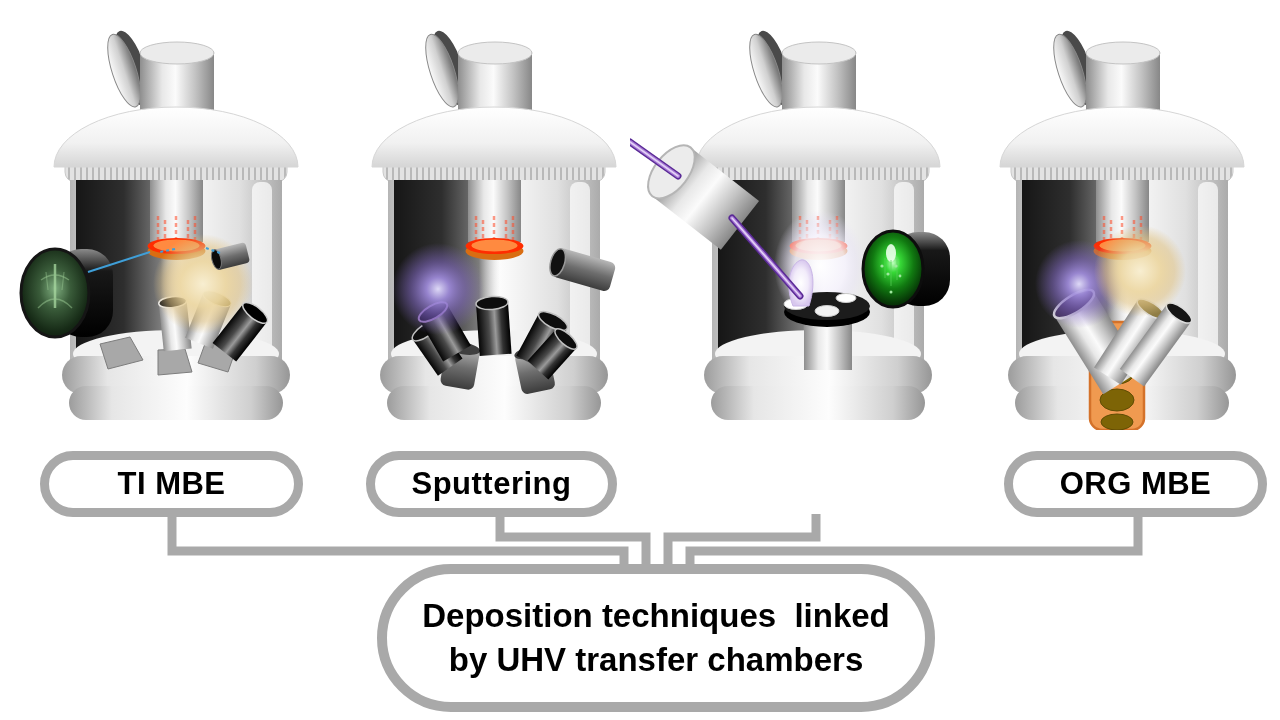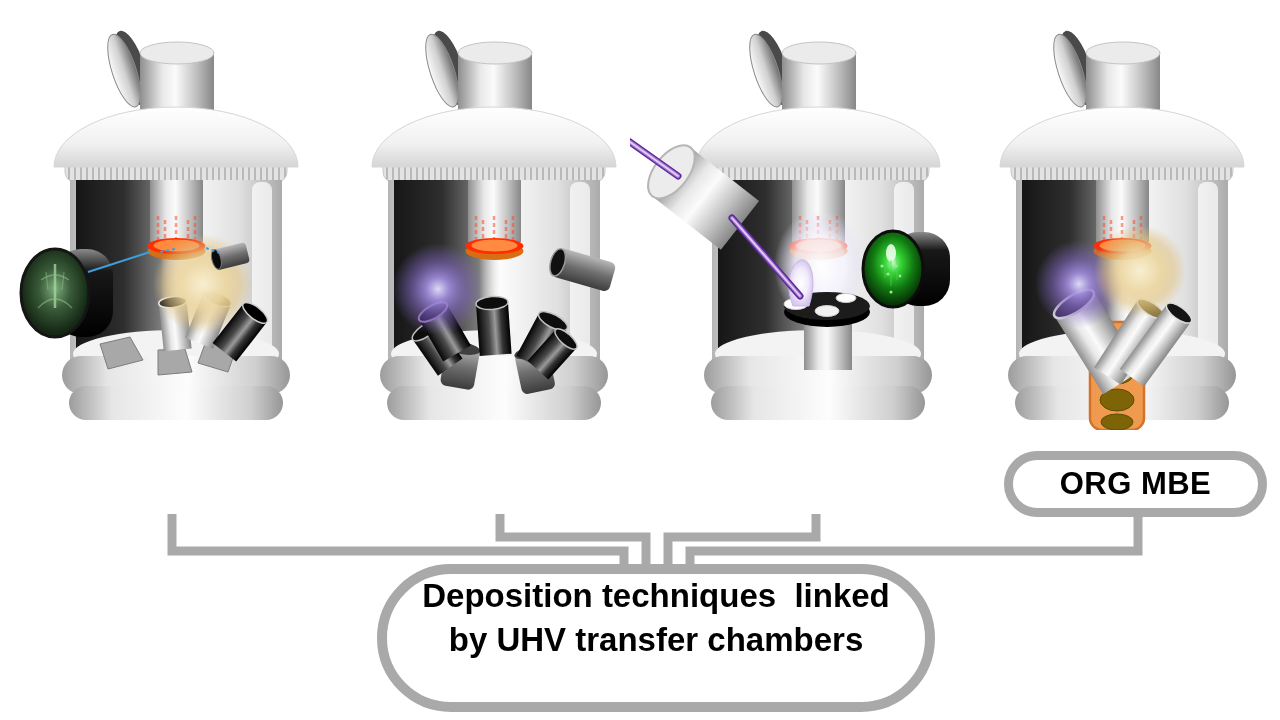--- a/index.html
+++ b/index.html
@@ -8,21 +8,21 @@
   .chamber-svg{position:absolute;top:6px;}
   #connectors{position:absolute;left:0;top:0;}
   .pill{position:absolute;top:451px;height:66px;box-sizing:border-box;background:#fff;
         border:9px solid #a9a9a9;border-radius:42px;display:flex;align-items:center;
         justify-content:center;font-weight:700;font-size:31px;color:#000;letter-spacing:.5px;}
   #pill-ti{left:40px;width:263px;}
   #pill-sp{left:366px;width:251px;}
   #pill-pld{left:686px;width:261px;}
   #pill-org{left:1004px;width:263px;text-align:right;}
   #summary-box{position:absolute;left:377px;top:564px;width:558px;height:148px;box-sizing:border-box;
-        background:#fff;border:10px solid #a9a9a9;border-radius:74px;display:flex;
+        background:#fff;border:10px solid #a9a9a9;border-radius:74px;display:flex;align-items:center;
         justify-content:center;text-align:center;font-weight:700;font-size:33px;line-height:1.32;
         color:#000;white-space:pre-wrap;}
 </style>
 </head>
 <body>
 
 <div id="stage">
 
   <svg width="0" height="0" style="position:absolute" aria-hidden="true" xmlns="http://www.w3.org/2000/svg" xmlns:xlink="http://www.w3.org/1999/xlink">
     <defs>
@@ -308,20 +308,26 @@
 
   <svg id="connectors" width="1280" height="720" viewBox="0 0 1280 720" xmlns="http://www.w3.org/2000/svg">
     <g fill="none" stroke="#a9a9a9" stroke-width="9">
       <path d="M172,514 V551 H624 V566"></path>
       <path d="M500,514 V537 H646 V566"></path>
       <path d="M816,514 V537 H668 V566"></path>
       <path d="M1138,514 V551 H690 V566"></path>
     </g>
   </svg>
 
+  <div class="pill" id="pill-ti">
+    <span>TI MBE</span>
+  </div>
+  <div class="pill" id="pill-sp">
+    <span>Sputtering</span>
+  </div>
   <div class="pill" id="pill-org">
     <span>ORG MBE</span>
   </div>
 
   <div id="summary-box">
     <span>Deposition techniques  linked
 by UHV transfer chambers</span>
   </div>
 
 </div>

